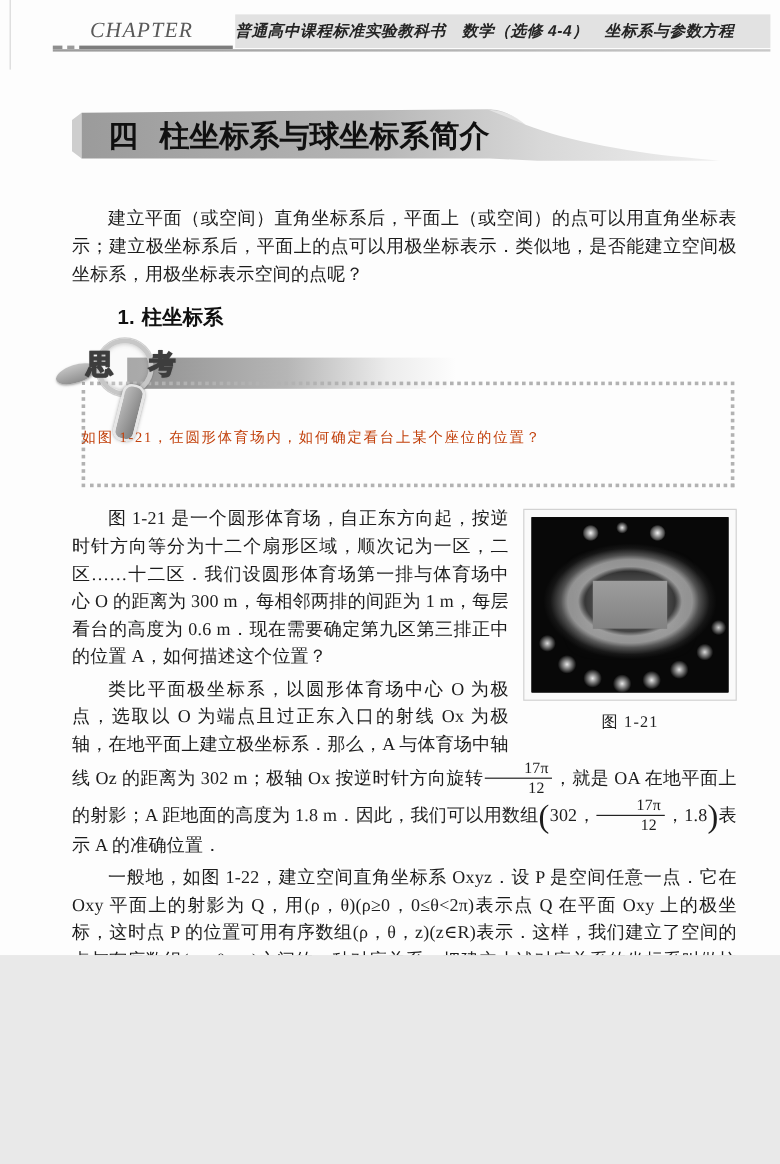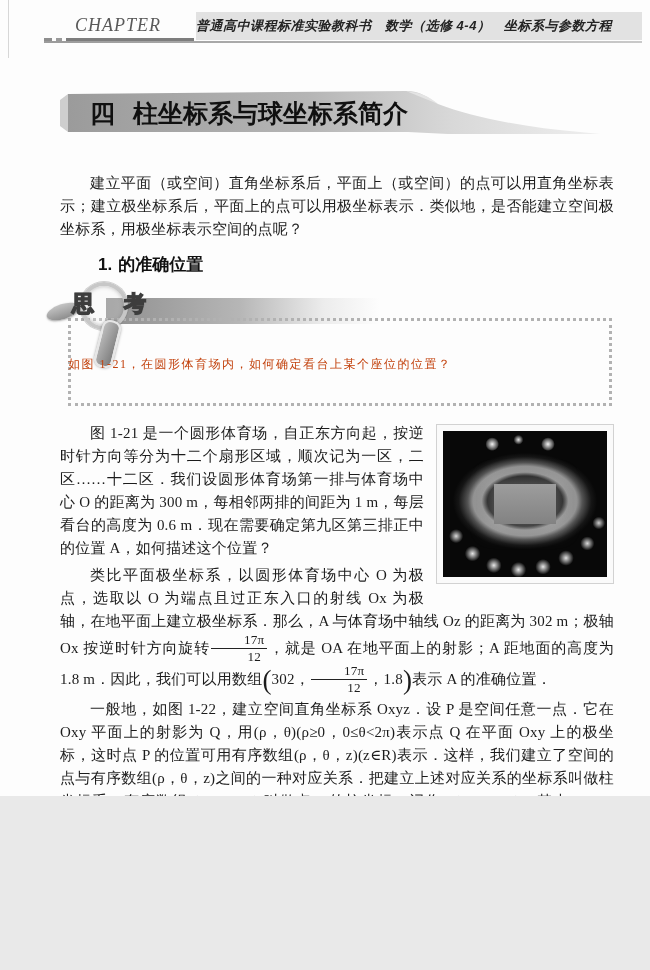--- a/index.html
+++ b/index.html
@@ -164,21 +164,21 @@
     <div class="title-text">
       <span class="t-num">四</span><span>柱坐标系与球坐标系简介</span>
     </div>
   </div>
 
   <div class="content">
 
     <p class="body intro">建立平面（或空间）直角坐标系后，平面上（或空间）的点可以用直角坐标表示；建立极坐标系后，平面上的点可以用极坐标表示．类似地，是否能建立空间极坐标系，用极坐标表示空间的点呢？</p>
 
     <h3 class="subsection">
-      <span class="s-num">1.</span><span>的准确位置</span>
+      <span class="s-num">1.</span><span>柱坐标系</span>
     </h3>
 
     <div class="think">
       <div class="think-ribbon"></div>
       <div class="think-dotted"></div>
       <div class="think-icon">
         <div class="ti-blob"></div>
         <div class="ti-ring"></div>
         <div class="ti-handle"></div>
         <div class="ti-label">思 考</div>
@@ -187,20 +187,21 @@
     </div>
 
     <div class="main-text">
 
       <figure class="fig">
         <div class="photo-frame">
           <div class="stadium">
             <div class="pitch"></div>
           </div>
         </div>
+        <figcaption>图 1-21</figcaption>
       </figure>
 
       <p class="body">图 1-21 是一个圆形体育场，自正东方向起，按逆时针方向等分为十二个扇形区域，顺次记为一区，二区……十二区．我们设圆形体育场第一排与体育场中心 O 的距离为 300 m，每相邻两排的间距为 1 m，每层看台的高度为 0.6 m．现在需要确定第九区第三排正中的位置 A，如何描述这个位置？</p>
 
       <p class="body">
         <span>类比平面极坐标系，以圆形体育场中心 O 为极点，选取以 O 为端点且过正东入口的射线 Ox 为极轴，在地平面上建立极坐标系．那么，A 与体育场中轴线 Oz 的距离为 302 m；极轴 Ox 按逆时针方向旋转</span><span class="frac"><span class="num">17π</span><span class="den">12</span></span><span>，就是 OA 在地平面上的射影；A 距地面的高度为 1.8 m．因此，我们可以用数组</span><span class="bp">(</span><span>302，</span><span class="frac"><span class="num">17π</span><span class="den">12</span></span><span>，1.8</span><span class="bp">)</span><span>表示 A 的准确位置．</span>
       </p>
 
       <p class="body">一般地，如图 1-22，建立空间直角坐标系 Oxyz．设 P 是空间任意一点．它在 Oxy 平面上的射影为 Q，用(ρ，θ)(ρ≥0，0≤θ&lt;2π)表示点 Q 在平面 Oxy 上的极坐标，这时点 P 的位置可用有序数组(ρ，θ，z)(z∈R)表示．这样，我们建立了空间的点与有序数组(ρ，θ，z)之间的一种对应关系．把建立上述对应关系的坐标系叫做柱坐标系，有序数组 (ρ，θ，z) 叫做点 P 的柱坐标，记作 P(ρ，θ，z)，其中 ρ≥0，0≤θ&lt;2π，−∞&lt;z&lt;+∞．</p>
 

